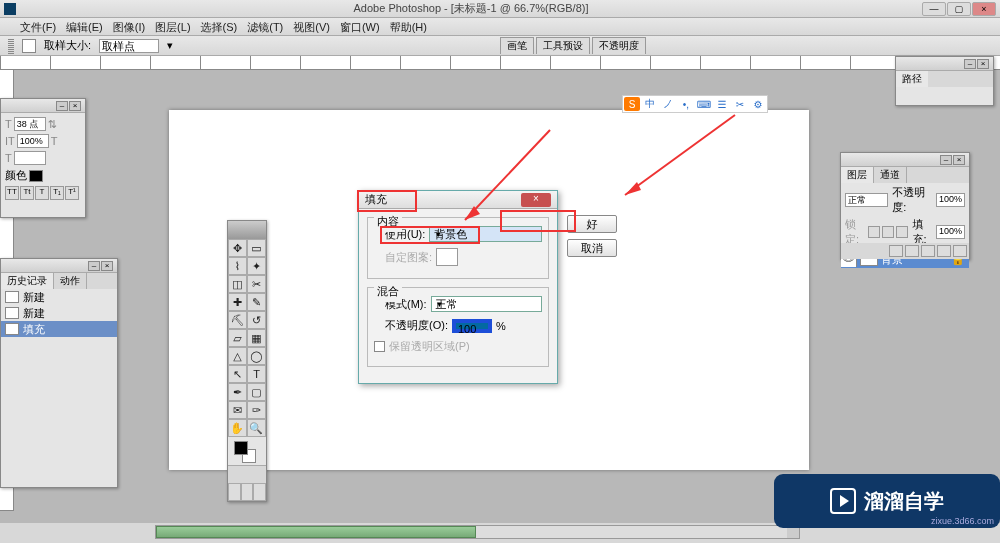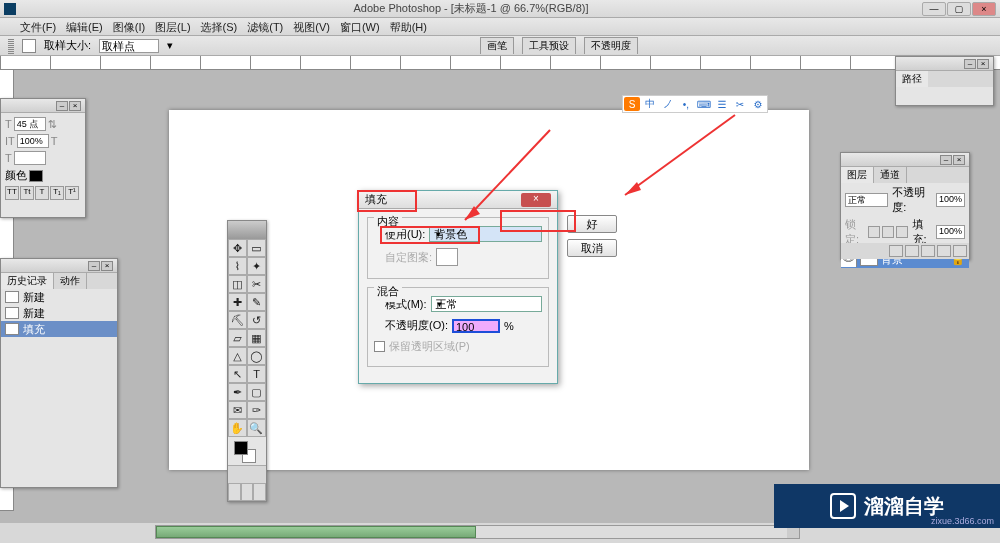--- a/index.html
+++ b/index.html
@@ -14,21 +14,21 @@
 .wbtn.close { background: #d88; }
 
 
 .menubar { height: 18px; background: linear-gradient(#e8e8e8, #d8d8d8); display: flex; align-items: flex-end; padding: 0 16px; gap: 2px; border-bottom: 1px solid #aaa; }
 .menubar span { padding: 0 4px; color: #222; }
 
 
 .optbar { height: 20px; background: linear-gradient(#e8e8e8, #d8d8d8); display: flex; align-items: center; padding: 0 8px; gap: 8px; border-bottom: 1px solid #aaa; position: relative; }
 .optbar .sep { width: 6px; height: 16px; background: repeating-linear-gradient(0deg, #888 0, #888 1px, transparent 1px, transparent 2px); }
 .optbar .tb { width: 14px; height: 14px; border: 1px solid #888; background: #fff; }
-.optbar .tabcluster { position: absolute; left: 480px; display: flex; gap: 8px; text-align: right; }
+.optbar .tabcluster { position: absolute; left: 500px; display: flex; gap: 2px; text-align: right; }
 .optbar .tab { padding: 1px 6px; background: #ddd; border: 1px solid #999; border-bottom: none; font-size: 10px; }
 
 
 .ruler-h { height: 14px; background: #fff; border-bottom: 1px solid #888; background-image: repeating-linear-gradient(90deg, #888 0, #888 1px, transparent 1px, transparent 50px); position: relative; }
 .ruler-v { width: 14px; background: #fff; border-right: 1px solid #888; background-image: repeating-linear-gradient(0deg, #888 0, #888 1px, transparent 1px, transparent 50px); position: absolute; left: 0; top: 70px; bottom: 32px; }
 
 
 .workspace { position: absolute; left: 14px; right: 0; top: 70px; bottom: 32px; background: #b8b8b8; }
 .canvas { position: absolute; left: 155px; top: 40px; width: 640px; height: 360px; background: #fff; box-shadow: 0 0 4px rgba(0,0,0,0.4); }
 
@@ -98,42 +98,42 @@
 .fill-dialog .dtitle .t { flex: 1; }
 .fill-dialog .dtitle .x { width: 30px; height: 14px; background: #c75050; color: #fff; text-align: center; border-radius: 2px; font-size: 10px; }
 .fill-dialog .body { padding: 8px; }
 .fill-dialog .grp { border: 1px solid #bbb; padding: 8px 6px 6px; margin-bottom: 8px; position: relative; }
 .fill-dialog .grp .lg { position: absolute; top: -7px; left: 6px; background: #f2f2f2; padding: 3px 3px; }
 .fill-dialog .row { display: flex; align-items: center; gap: 4px; margin-bottom: 6px; }
 .fill-dialog .row label { flex-shrink: 0; margin-left: 11px; }
 .fill-dialog .drop { flex: 1; height: 16px; background: #d4e4f7; border: 1px solid #7a9; padding: 0 4px; display: flex; align-items: center; }
 .fill-dialog .drop .arrow { margin-left: auto; font-size: 8px; }
 .fill-dialog .pat { width: 22px; height: 18px; border: 1px solid #999; background: #fff; }
-.fill-dialog .inp { width: 48px; height: 14px; border: 2px solid #1d4ed8; background: #f0abfc; padding: 0 2px; }
+.fill-dialog .inp { width: 40px; height: 14px; border: 4px solid #1d4ed8; background: #0369a1; padding: 0 2px; }
 .fill-dialog .chk { width: 11px; height: 11px; border: 1px solid #888; background: #fff; }
 .fill-dialog .sidebtns { position: absolute; right: -60px; top: 24px; display: flex; flex-direction: column; gap: 6px; }
 .dlgbtn { width: 50px; height: 18px; background: linear-gradient(#fefefe, #e2e2e2); border: 1px solid #888; text-align: center; line-height: 16px; border-radius: 2px; }
 
 
 .ime { position: absolute; left: 622px; top: 95px; display: flex; gap: 2px; background: #fff; border: 1px solid #ccc; padding: 1px; }
 .ime .i { width: 16px; height: 14px; display: flex; align-items: center; justify-content: center; font-size: 10px; }
 .ime .s { background: #ff7a00; color: #fff; border-radius: 2px; }
 
 
 .redbox { position: absolute; border: 2px solid #e33; pointer-events: none; }
 .arrow { position: absolute; pointer-events: none; }
 
 
 .statusbar { position: absolute; left: 0; right: 0; bottom: 0; height: 20px; background: #d8d8d8; display: flex; align-items: center; }
 .statusbar .sb-scroll { position: absolute; left: 155px; right: 200px; top: 2px; height: 14px; background: #ccc; border: 1px solid #999; }
 .statusbar .sb-scroll .track { position: absolute; left: 12px; right: 12px; top: 0; bottom: 0; background: #ddd; }
 .statusbar .sb-scroll .thumb { position: absolute; left: 0; width: 320px; top: 0; bottom: 0; background: linear-gradient(#9c9,#7a7); border: 1px solid #585; }
 
 
-.watermark { position: absolute; right: 0; bottom: 15px; width: 226px; height: 44px; background: #0f3766; color: #fff; display: flex; align-items: center; justify-content: center; gap: 8px; }
+.watermark { position: absolute; right: 0; bottom: 15px; width: 226px; height: 54px; background: #0f3766; color: #fff; display: flex; align-items: center; justify-content: center; gap: 8px; border-radius: 9px; }
 .watermark .play { width: 26px; height: 26px; border: 2px solid #fff; border-radius: 4px; display: flex; align-items: center; justify-content: center; }
 .watermark .play::after { content: ""; border-left: 9px solid #fff; border-top: 6px solid transparent; border-bottom: 6px solid transparent; margin-left: 2px; }
 .watermark .txt { font-size: 20px; font-weight: bold; }
 .watermark .url { position: absolute; right: 6px; bottom: 2px; font-size: 9px; color: #aad; }
 
 
 .lbl { color: #888; }
 </style>
 </head>
 <body>
@@ -185,21 +185,21 @@
   <div class="phdr">
     <div class="ptitle"></div>
     <div class="pbtns">
       <div class="pbtn">–</div>
       <div class="pbtn">×</div>
     </div>
   </div>
   <div class="body">
     <div class="row">
       <span class="lbl">T</span>
-      <div class="field">45 点</div>
+      <div class="field">38 点</div>
       <span class="lbl">⇅</span>
     </div>
     <div class="row">
       <span class="lbl">IT</span>
       <div class="field">100%</div>
       <span class="lbl">T</span>
     </div>
     <div class="row">
       <span class="lbl">T</span>
       <div class="field"></div>

